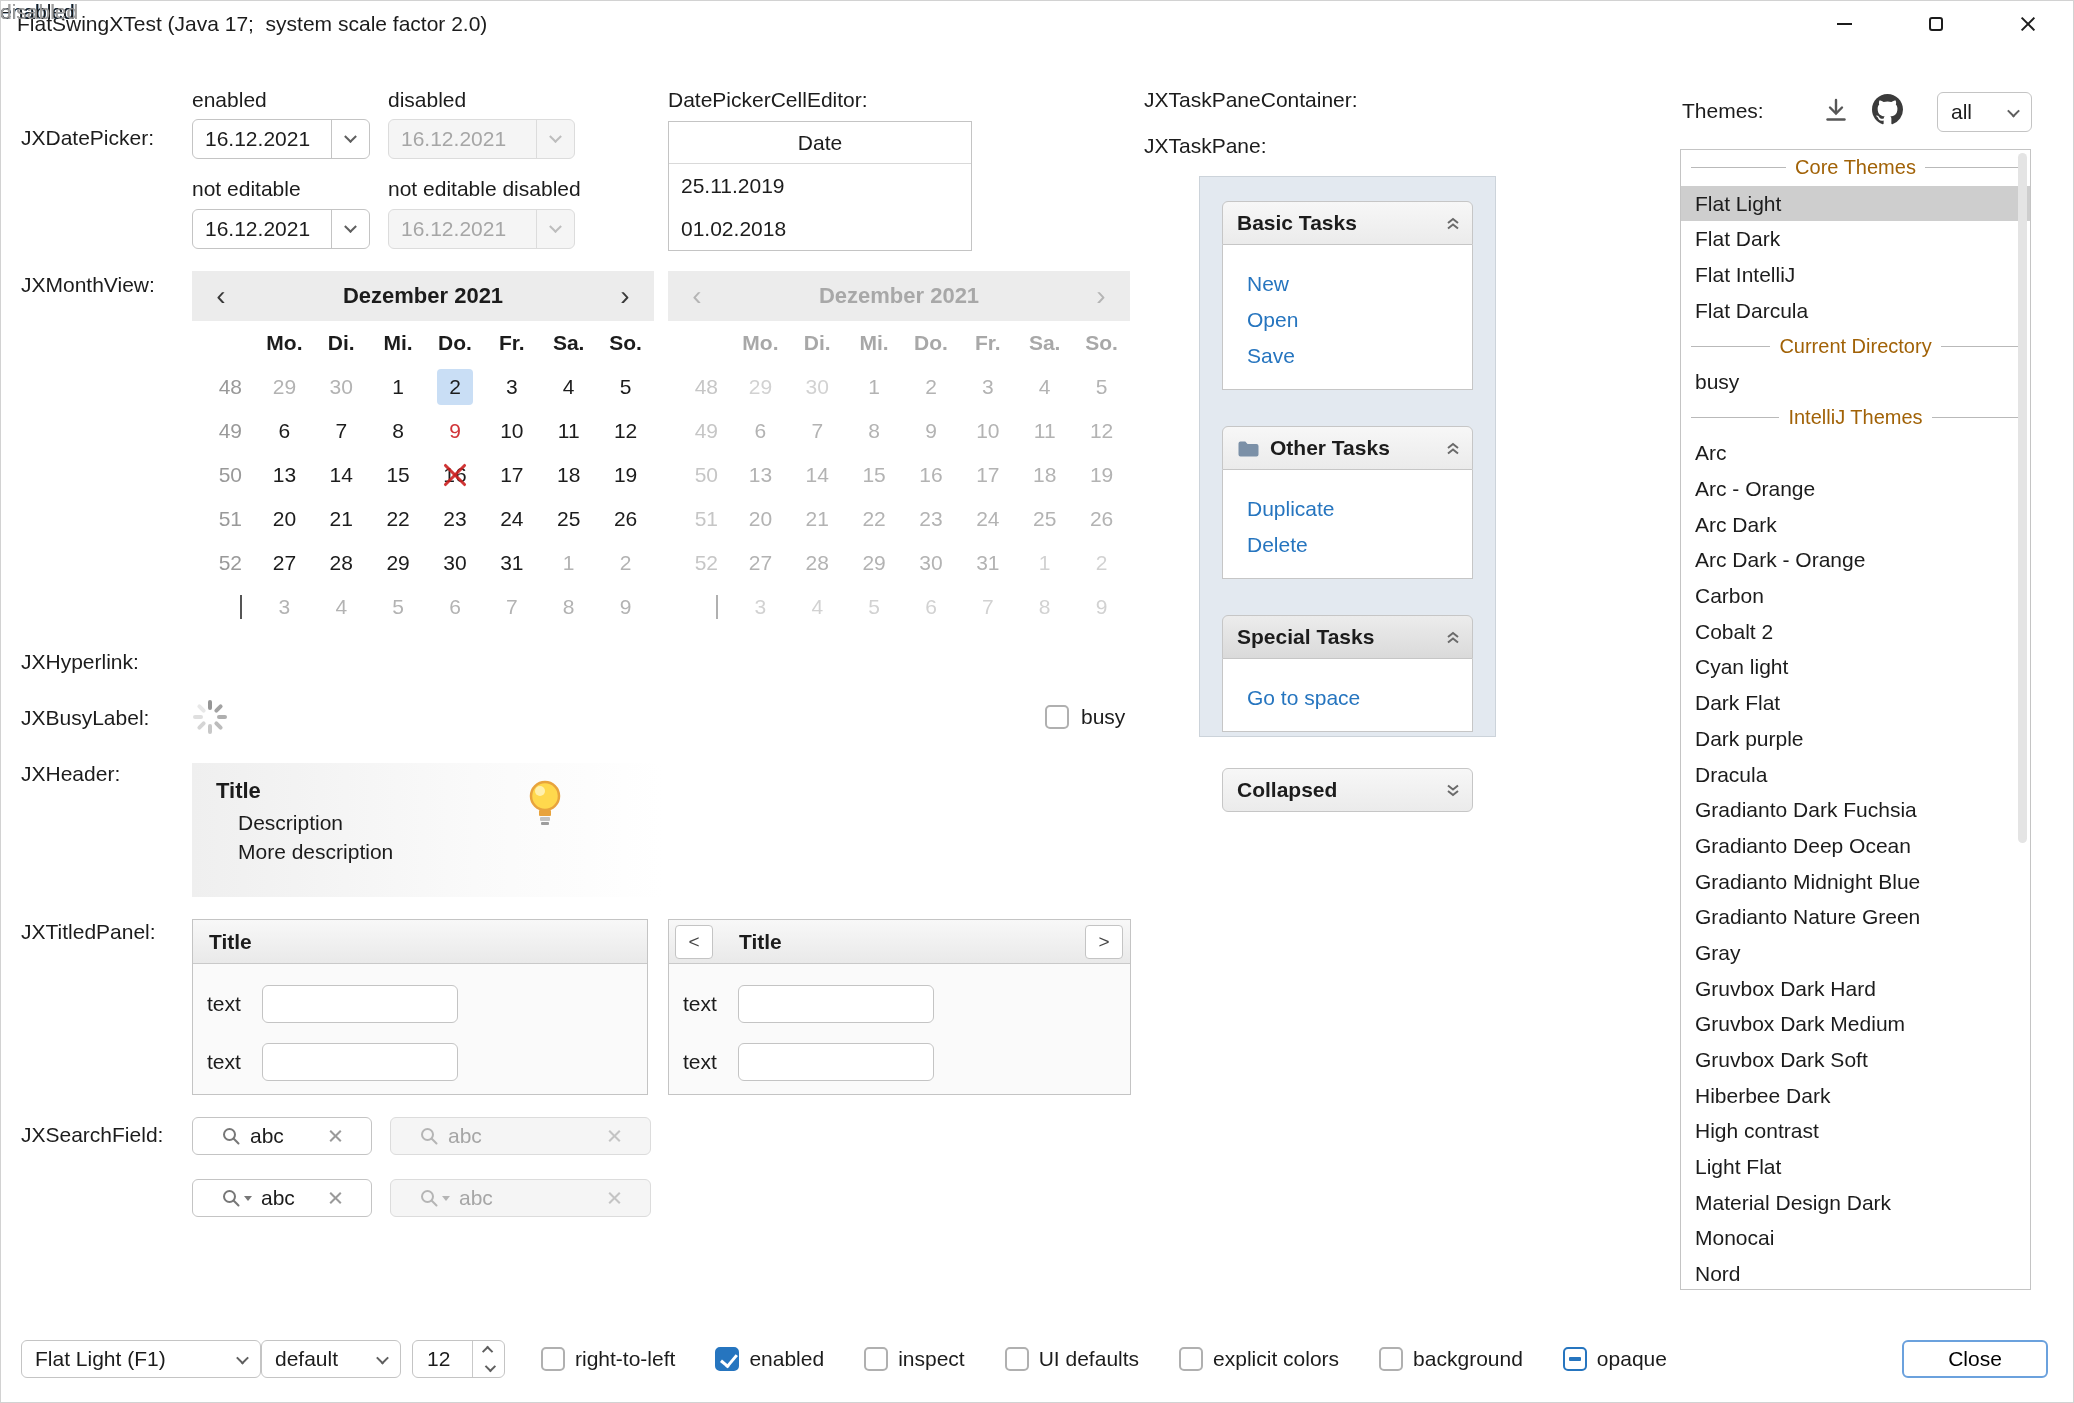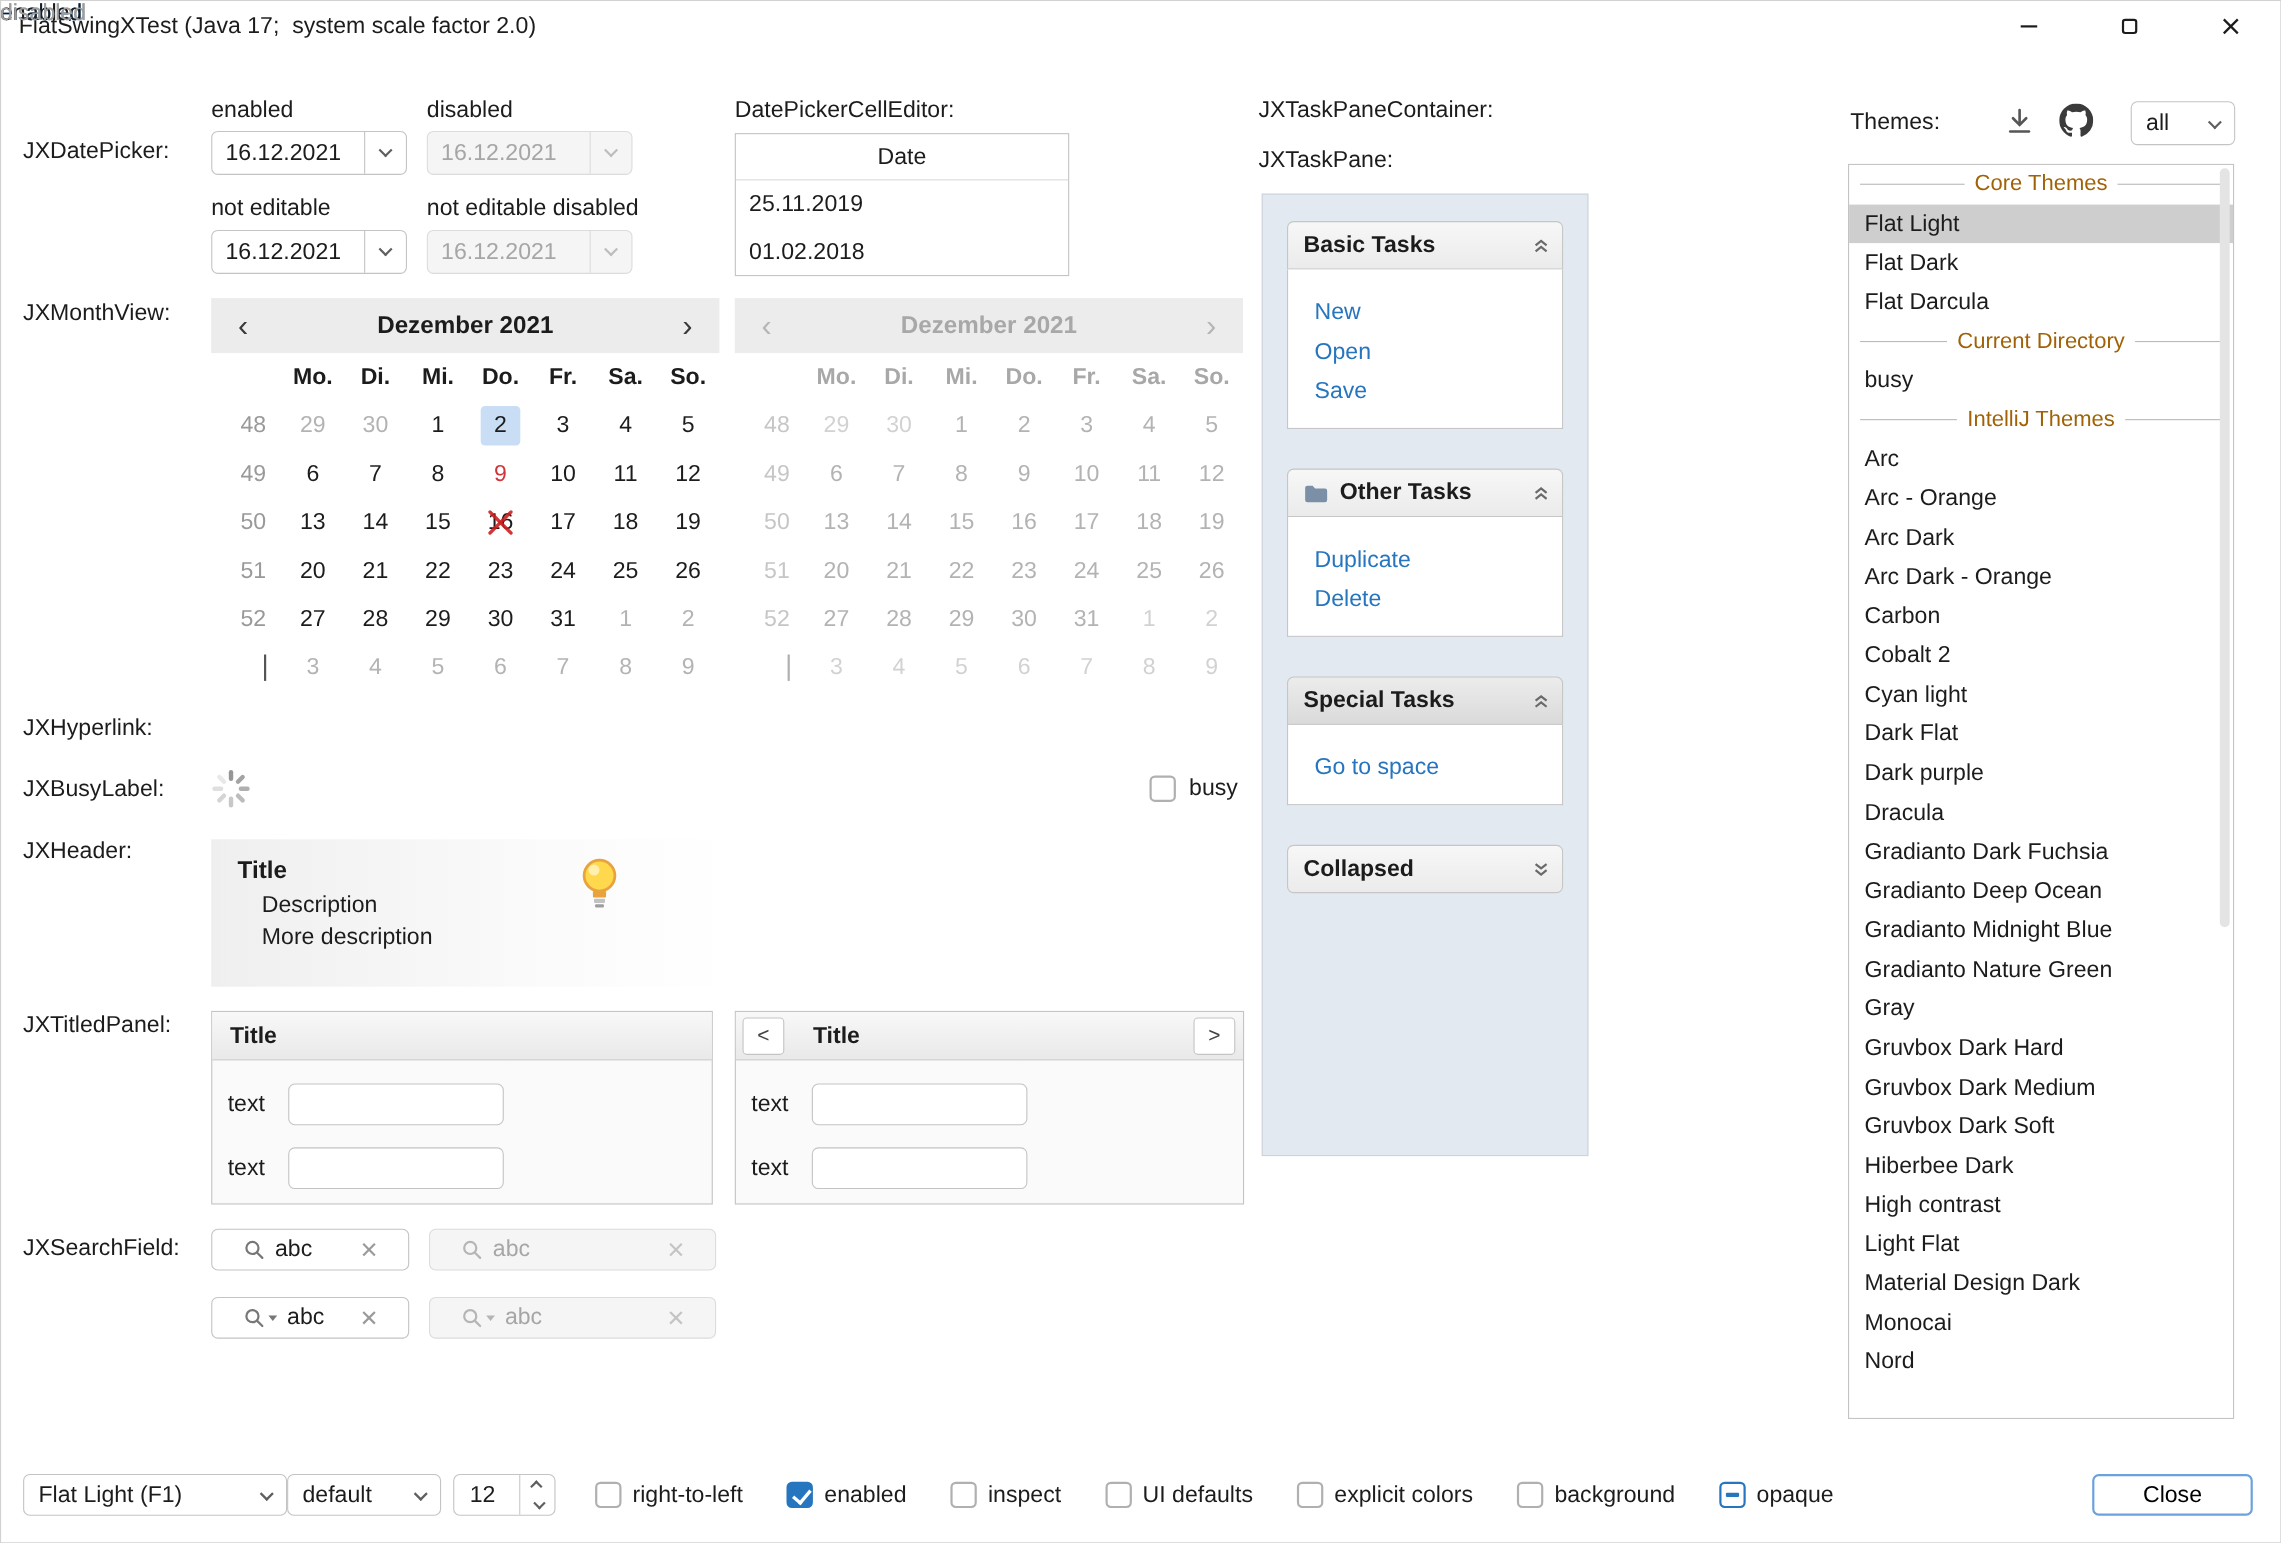--- a/index.html
+++ b/index.html
@@ -131,21 +131,21 @@
   .sf-clear::before,.sf-clear::after{content:"";position:absolute;left:0;top:6.5px;width:15px;height:2px;background:currentColor;}
   .sf-clear::before{transform:rotate(45deg);}
   .sf-clear::after{transform:rotate(-45deg);}
   .searchfield.disabled{background:#f5f5f5;border-color:#dcdcdc;}
   .searchfield.disabled .sf-text{color:#a6a6a6;}
   .searchfield.disabled .sf-clear{color:#c4c4c4;}
   .searchfield.disabled svg *{stroke:#b5b5b5;}
   .searchfield.disabled .sf-dd{border-top-color:#b5b5b5;}
 
   
-  #taskpane{position:absolute;left:1147px;top:176px;width:297px;height:875px;background:#e3e9f0;border:1px solid #ccd3da;padding:24px 22px;}
+  #taskpane{position:absolute;left:1199px;top:176px;width:297px;height:561px;background:#e3e9f0;border:1px solid #ccd3da;padding:24px 22px;}
   .tp-group{margin-bottom:36px;}
   .tp-group-header{height:44px;background:linear-gradient(#f7f7f7,#ebebeb);border:1px solid #c6c6c6;border-radius:6px 6px 0 0;display:flex;align-items:center;padding:0 10px 0 14px;font-weight:bold;}
   .tp-group.collapsed .tp-group-header{border-radius:6px;}
   .tp-group.focused .tp-group-header{background:linear-gradient(#ececec,#dadada);}
   .tp-folder{display:flex;margin-right:10px;}
   .tp-chevrons{margin-left:auto;display:flex;}
   .tp-chevrons.down svg{transform:rotate(180deg);}
   .tp-group-body{background:#fff;border:1px solid #c6c6c6;border-top:none;padding:21px 0 15px 24px;display:flex;flex-direction:column;align-items:flex-start;}
   .tp-link{color:#2675bf;line-height:36px;cursor:pointer;text-decoration:none;}
 
@@ -746,20 +746,21 @@
 </button>
 <div class="combo" id="themes-filter">
   <span class="combo-val">all</span>
   <span class="combo-arrow"></span>
 </div>
 <div id="themes-list">
   <div class="tl-scroll"></div>
 <div class="theme-sep">Core Themes</div>
     <div class="theme-row selected">Flat Light</div>
     <div class="theme-row">Flat Dark</div>
+    <div class="theme-row">Flat IntelliJ</div>
     <div class="theme-row">Flat Darcula</div>
     <div class="theme-sep">Current Directory</div>
     <div class="theme-row">busy</div>
     <div class="theme-sep">IntelliJ Themes</div>
     <div class="theme-row">Arc</div>
     <div class="theme-row">Arc - Orange</div>
     <div class="theme-row">Arc Dark</div>
     <div class="theme-row">Arc Dark - Orange</div>
     <div class="theme-row">Carbon</div>
     <div class="theme-row">Cobalt 2</div>

